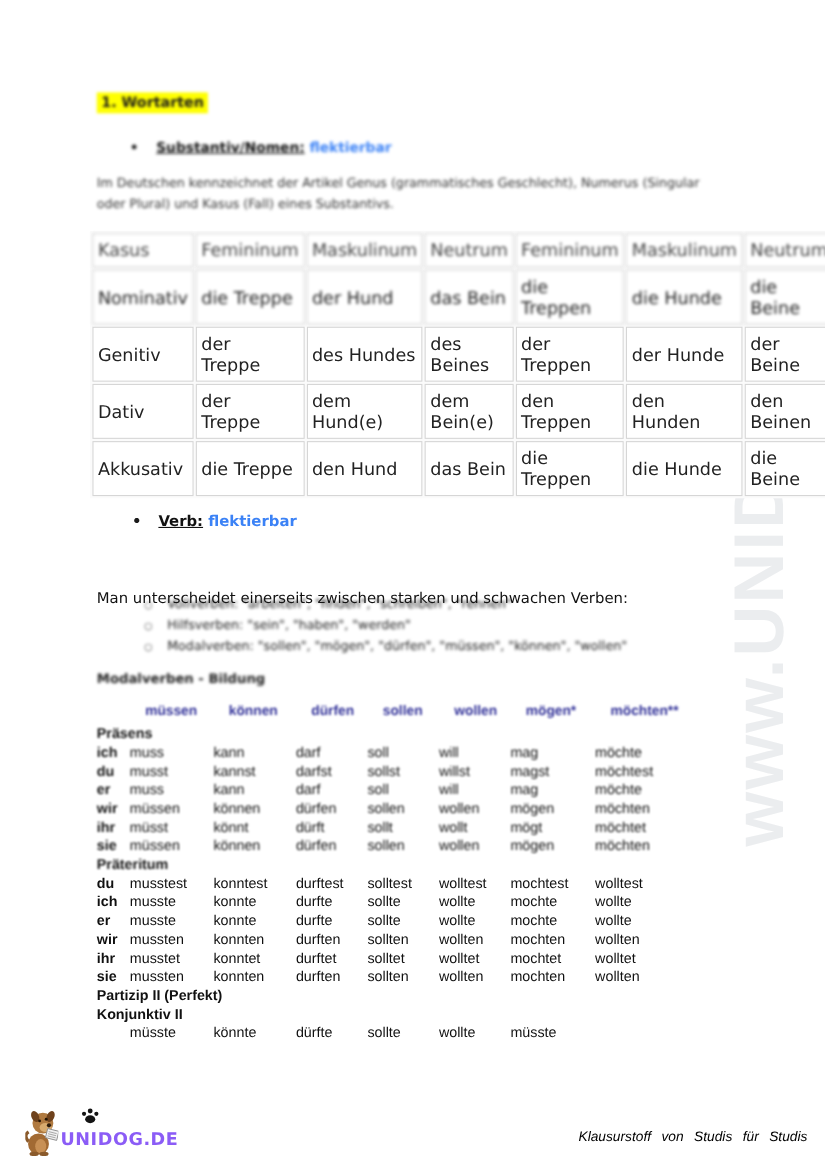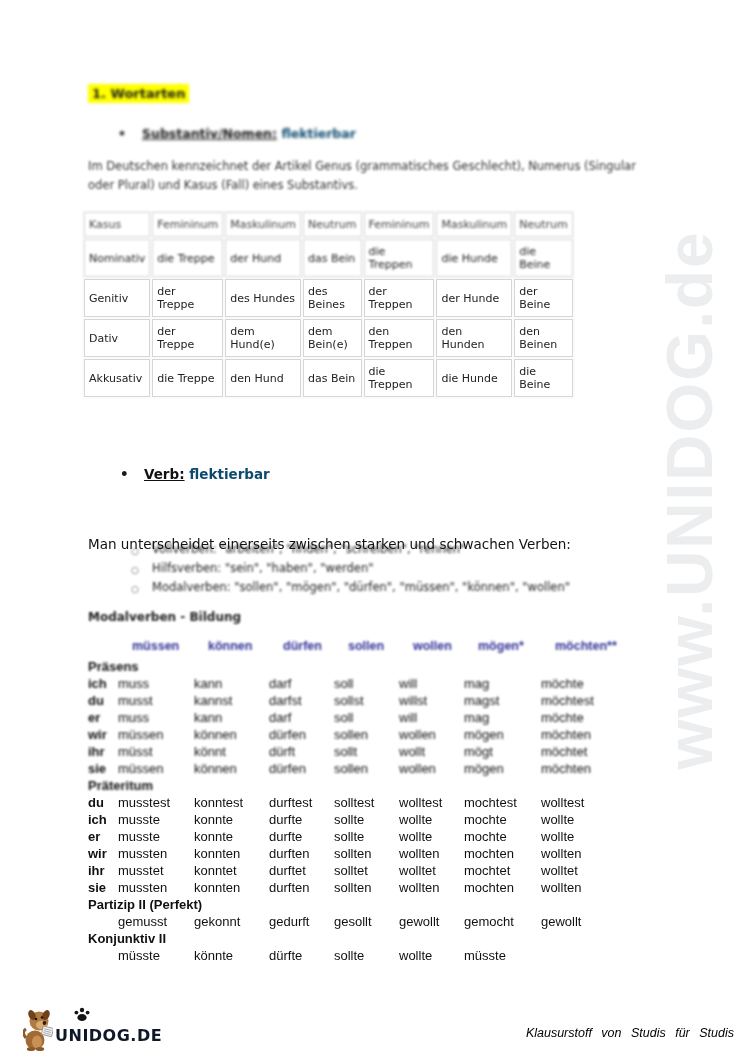--- a/index.html
+++ b/index.html
@@ -25,36 +25,36 @@
   
   .h1 {
     position:absolute; left:88px; top:84px;
     background:#ffff00; font-size:13px; font-weight:bold; padding:2px 4px;
   }
   .bullet-line { position:absolute; font-weight:bold; }
   .bullet-line .dot { display:inline-block; width:24px; }
   .b1 { left:118px; top:126px; font-size:12.5px; }
   .b2 { left:120px; top:466px; font-size:13.5px; }
   .u-label { text-decoration:underline; color:#111; }
-  .red-flag { color:#0c4a6e; }
+  .red-flag { color:#3b82f6; }
 
   .intro {
     position:absolute; left:88px; top:157px; width:568px;
     font-size:11.5px; line-height:1.65; color:#333;
   }
   .man-line { position:absolute; left:88px; top:500px; font-size:13.5px; color:#111;margin-top:36px; }
 
   
   table.kasus {
     position:absolute; left:82px; top:210px;
     border-collapse:separate; border-spacing:2px; background:#fbfbfb;
   }
   table.kasus th, table.kasus td {
     border:1px solid #d6d6d6; background:#ffffff;
-    font-size:11px; font-weight:normal; text-align:left;
+    font-size:16px; font-weight:normal; text-align:left;
     padding:5px 4px; white-space:pre-line; vertical-align:middle; color:#222;
   }
   table.kasus thead th { filter:blur(1.25px); color:#444; }
   table.kasus tbody tr:first-child td { filter:blur(1.25px); }
 
   
   .subs { position:absolute; left:131px; top:541px; font-size:11.5px; line-height:17px; color:#222; }
   .subs .sub { display:flex; }
   .subs .marker { width:21px; font-size:9px; padding-top:2px; color:#555; }
 
@@ -71,21 +71,21 @@
   table.modal tr.label-row td { font-weight:bold; }
   table.modal tr.sec-0 td { filter:blur(1.15px); }
   table.modal tr.label-row.sec-1 td { filter:blur(1.15px); }
 
   
   .footer-logo { position:absolute; left:23px; top:1005px; width:200px; height:50px; }
   .footer-logo .dog { position:absolute; left:0; top:2px; }
   .footer-logo .paw { position:absolute; left:50px; top:2px; }
   .footer-logo .logo-text {
     position:absolute; left:32px; top:21px;
-    font-size:16px; font-weight:900; letter-spacing:0.5px; color:#0f172a;
+    font-size:16px; font-weight:900; letter-spacing:0.5px; color:#8b5cf6;
     font-family:"DejaVu Sans", sans-serif;
   }
   .tagline {
     position:absolute; right:16px; top:1026px;
     font-size:12.5px; font-style:italic; color:#000000; word-spacing:6px;
     font-family:"Liberation Sans", sans-serif;
   }
 </style>
 </head>
 <body>
@@ -344,30 +344,20 @@
               <td>konnten</td>
               <td>durften</td>
               <td>sollten</td>
               <td>wollten</td>
               <td>mochten</td>
               <td>wollten</td>
             </tr>
             <tr class="label-row sec-2">
               <td colspan="8">Partizip II (Perfekt)</td>
             </tr>
-            <tr class="data-row sec-2">
-              <td class="pronoun"></td>
-              <td>gemusst</td>
-              <td>gekonnt</td>
-              <td>gedurft</td>
-              <td>gesollt</td>
-              <td>gewollt</td>
-              <td>gemocht</td>
-              <td>gewollt</td>
-            </tr>
             <tr class="label-row sec-3">
               <td colspan="8">Konjunktiv II</td>
             </tr>
             <tr class="data-row sec-3">
               <td class="pronoun"></td>
               <td>müsste</td>
               <td>könnte</td>
               <td>dürfte</td>
               <td>sollte</td>
               <td>wollte</td>

